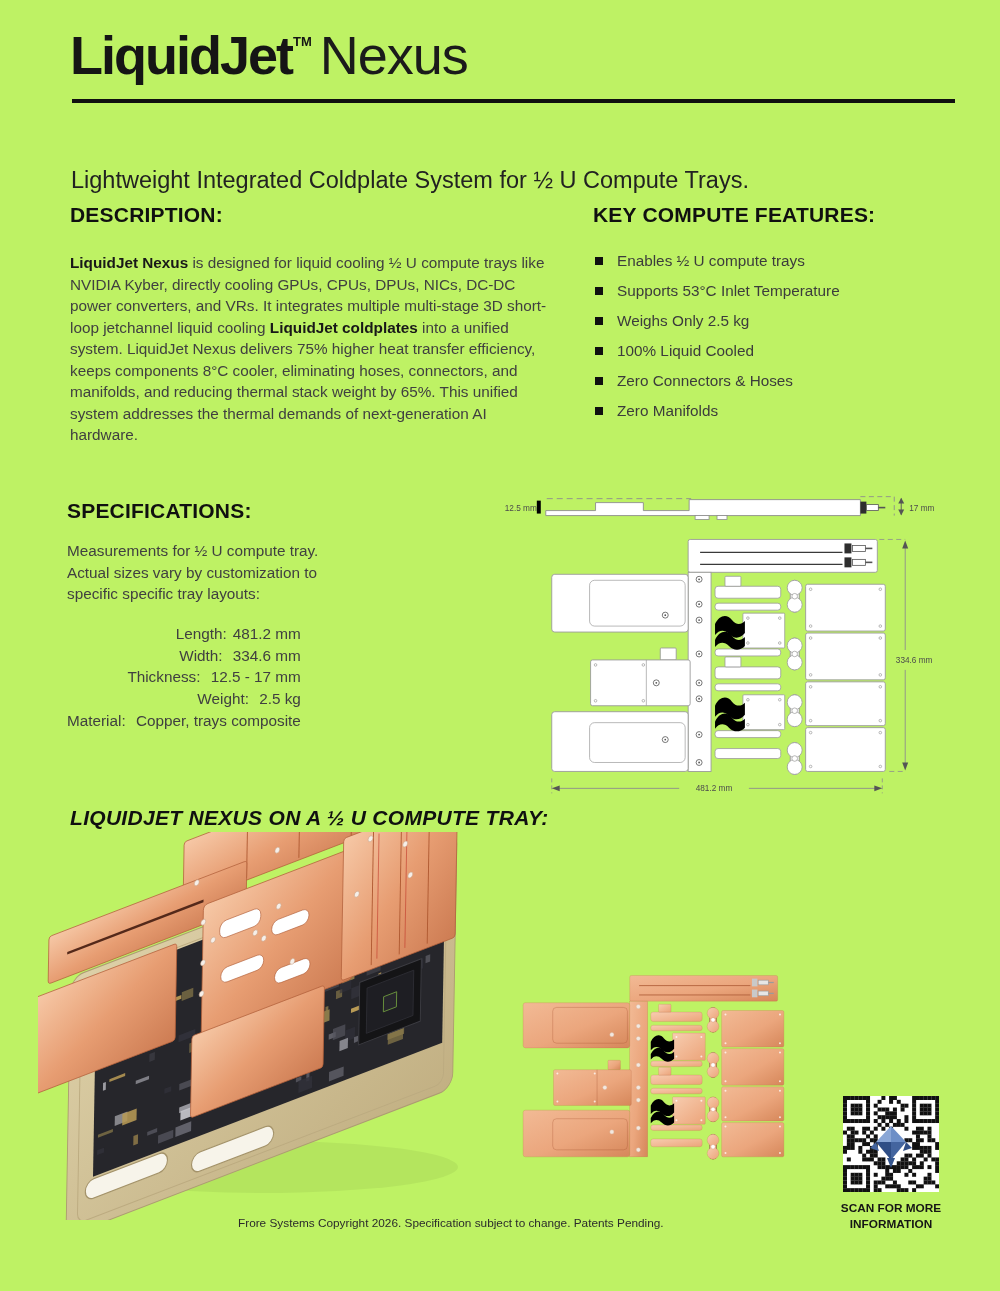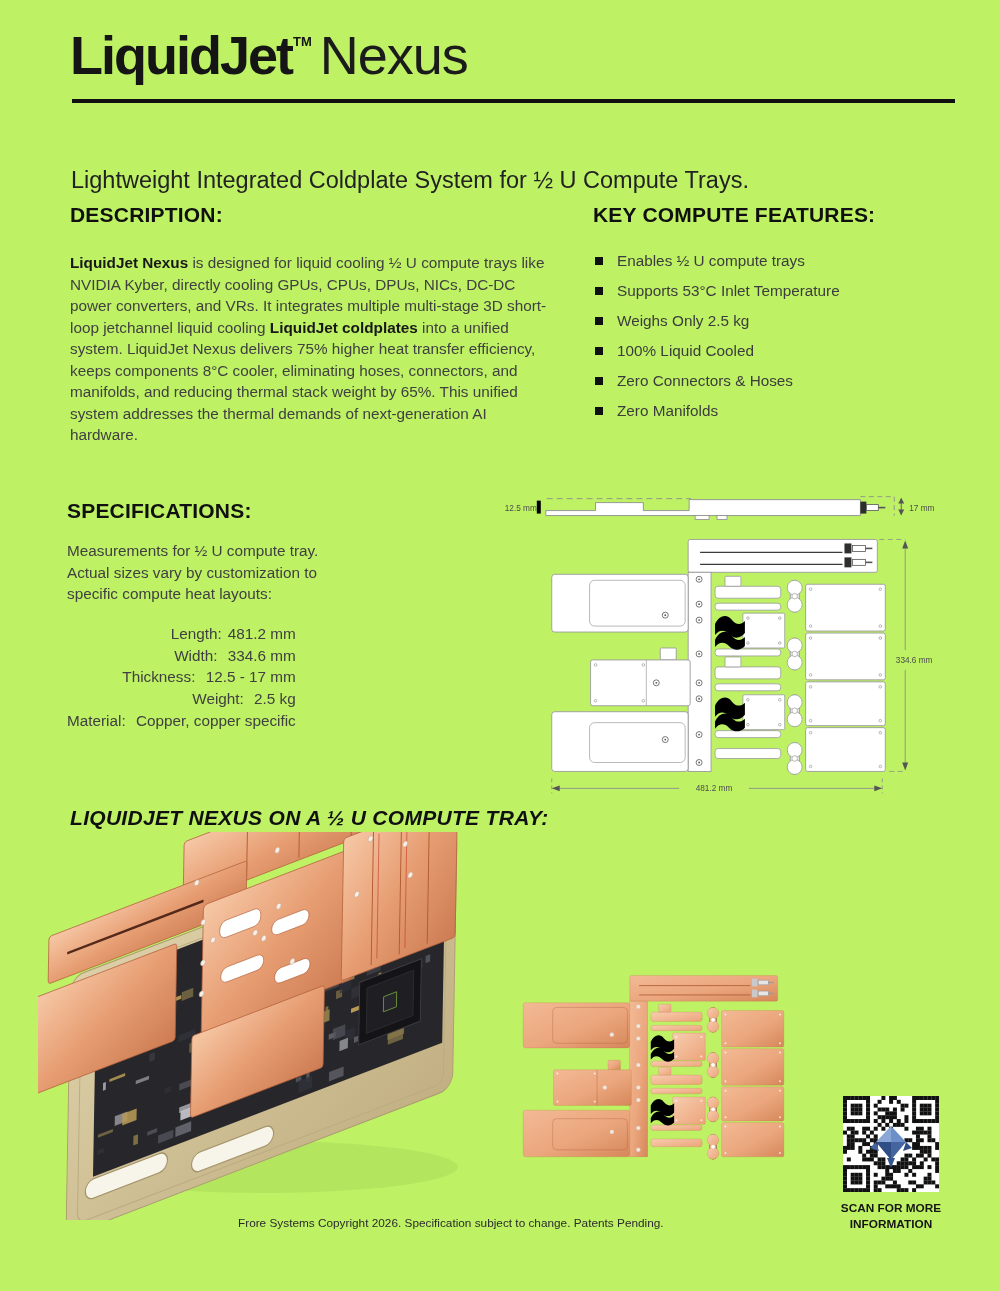--- a/index.html
+++ b/index.html
@@ -88,28 +88,28 @@
     <li>
         <span class="sq"></span>
         <span>Zero Manifolds</span>
       </li>
   </ul>
 
   <div class="h-sec spec-h">SPECIFICATIONS:</div>
   <div class="spec-intro">
     <div>Measurements for ½ U compute tray.</div>
     <div>Actual sizes vary by customization to</div>
-    <div>specific compute heat layouts:</div>
+    <div>specific specific tray layouts:</div>
   </div>
   <div class="spec-list">
     <div><span class="lbl">Length:</span><span>481.2 mm</span></div>
     <div><span class="lbl">Width:</span> <span>334.6 mm</span></div>
     <div><span class="lbl">Thickness:</span> <span>12.5 - 17 mm</span></div>
     <div><span class="lbl">Weight:</span> <span>2.5 kg</span></div>
-    <div><span class="lbl">Material:</span> <span>Copper, copper specific</span></div>
+    <div><span class="lbl">Material:</span> <span>Copper, trays composite</span></div>
   </div>
 
   <svg class="tech-drawing" viewBox="0 0 460 322">
     <g id="geom-line">
         <rect x="195" y="55" width="190" height="33" rx="2" fill="#fff" stroke="#9a9a9a" stroke-width="0.9"></rect>
         <rect x="195" y="88" width="23" height="200" rx="0" fill="#fff" stroke="#9a9a9a" stroke-width="0.9"></rect>
         <line x1="207" y1="68" x2="350" y2="68" stroke="#3a3a3a" stroke-width="1.4"></line>
         <line x1="207" y1="80" x2="350" y2="80" stroke="#3a3a3a" stroke-width="1.4"></line>
         <rect x="352" y="59" width="7" height="10" fill="#2e2e2e" stroke="none"></rect>
         <rect x="360" y="61" width="13" height="6" fill="#fff" stroke="#555" stroke-width="0.8"></rect>

